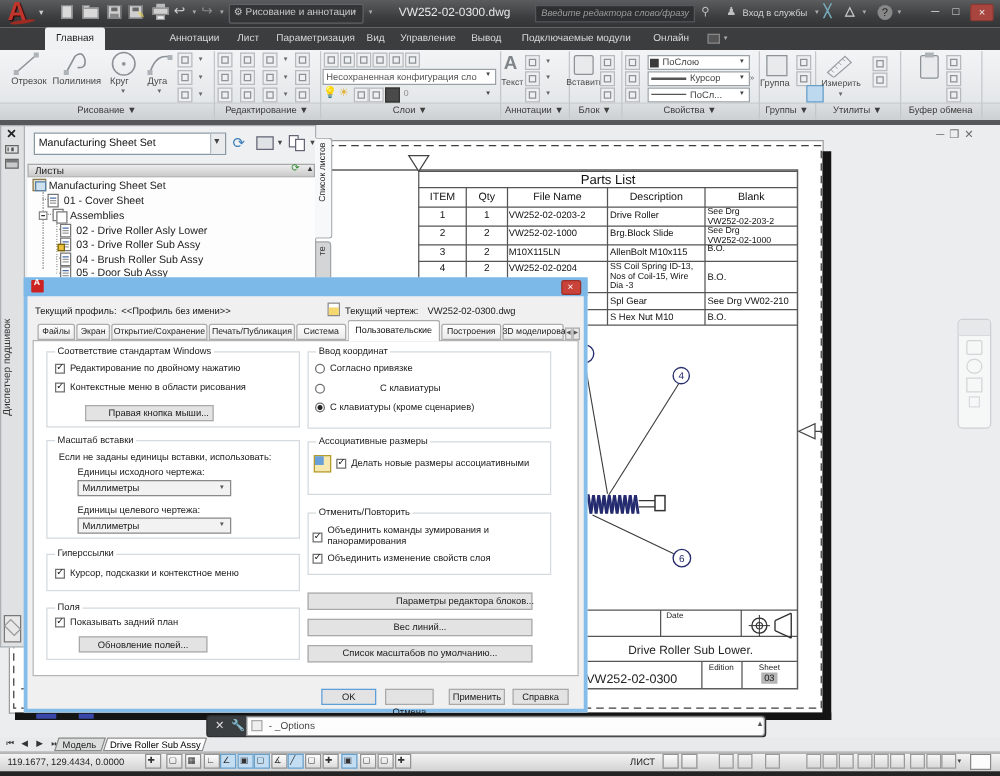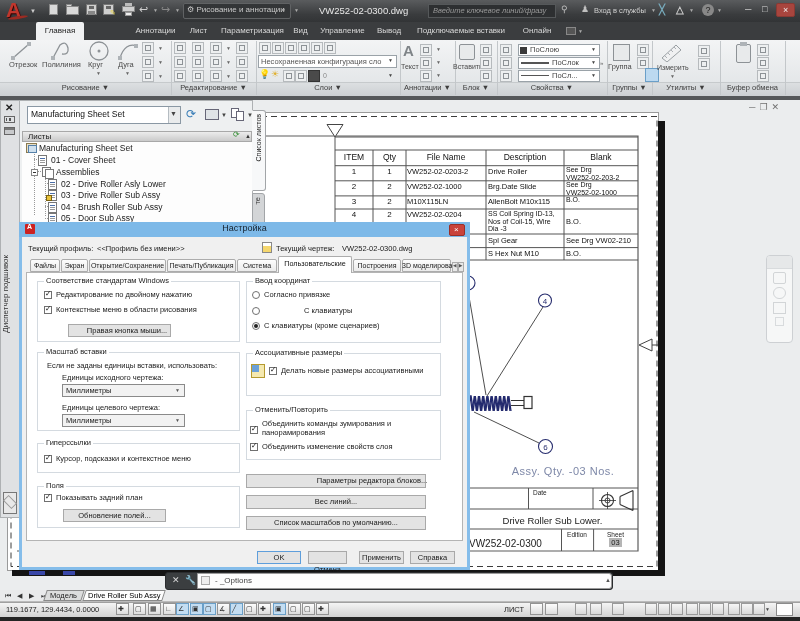--- a/index.html
+++ b/index.html
@@ -53,50 +53,50 @@
         <line x1="504" y1="292.5" x2="517" y2="292.5" stroke="#333" stroke-width="1"></line>
         <rect x="517" y="283.5" width="8" height="12" fill="#fff" stroke="#333" stroke-width="1.2"></rect>
         <circle cx="538" cy="187.5" r="6.5" fill="#fff" stroke="#272d6e" stroke-width="1.1"></circle>
         <text x="538" y="190.5" font-size="8" fill="#272d6e" text-anchor="middle">4</text>
         <circle cx="538.5" cy="333.5" r="7" fill="#fff" stroke="#272d6e" stroke-width="1.1"></circle>
         <text x="538.5" y="336.5" font-size="8" fill="#272d6e" text-anchor="middle">6</text>
         <circle cx="461" cy="170" r="7" fill="#fff" stroke="#272d6e" stroke-width="1.1"></circle>
         <rect x="22" y="458" width="16" height="4" fill="#3947a8"></rect>
         <rect x="56" y="458" width="12" height="4" fill="#3947a8"></rect>
       </svg>
+<div class="t" style="left:335px;top:39px;width:303px;text-align:center;font-size:10.5px;color:#111;">Parts List</div>
 <div class="t" style="left:335px;top:53px;width:38px;text-align:center;font-size:8.5px;color:#111;">ITEM</div>
 <div class="t" style="left:373px;top:53px;width:33px;text-align:center;font-size:8.5px;color:#111;">Qty</div>
 <div class="t" style="left:406px;top:53px;width:80px;text-align:center;font-size:8.5px;color:#111;">File Name</div>
 <div class="t" style="left:486px;top:53px;width:78px;text-align:center;font-size:8.5px;color:#111;">Description</div>
 <div class="t" style="left:564px;top:53px;width:74px;text-align:center;font-size:8.5px;color:#111;">Blank</div>
 <div class="t" style="left:335px;top:68px;width:38px;text-align:center;font-size:8px;color:#111;">1</div>
 <div class="t" style="left:373px;top:68px;width:33px;text-align:center;font-size:8px;color:#111;">1</div>
 <div class="t" style="left:407px;top:68px;font-size:7.5px;color:#111;">VW252-02-0203-2</div>
 <div class="t" style="left:488px;top:68px;font-size:7.5px;color:#111;">Drive Roller</div>
 <div class="t" style="left:566px;top:66px;font-size:7px;color:#111;">See Drg<br>VW252-02-203-2</div>
 <div class="t" style="left:335px;top:83px;width:38px;text-align:center;font-size:8px;color:#111;">2</div>
 <div class="t" style="left:373px;top:83px;width:33px;text-align:center;font-size:8px;color:#111;">2</div>
 <div class="t" style="left:407px;top:83px;font-size:7.5px;color:#111;">VW252-02-1000</div>
-<div class="t" style="left:488px;top:83px;font-size:7.5px;color:#111;">Brg.Date Slide</div>
+<div class="t" style="left:488px;top:83px;font-size:7.5px;color:#111;">Brg.Block Slide</div>
 <div class="t" style="left:566px;top:81px;font-size:7px;color:#111;">See Drg<br>VW252-02-1000</div>
 <div class="t" style="left:335px;top:98px;width:38px;text-align:center;font-size:8px;color:#111;">3</div>
 <div class="t" style="left:373px;top:98px;width:33px;text-align:center;font-size:8px;color:#111;">2</div>
 <div class="t" style="left:407px;top:98px;font-size:7.5px;color:#111;">M10X115LN</div>
 <div class="t" style="left:488px;top:98px;font-size:7.5px;color:#111;">AllenBolt M10x115</div>
 <div class="t" style="left:566px;top:96px;font-size:7px;color:#111;">B.O.</div>
 <div class="t" style="left:335px;top:111px;width:38px;text-align:center;font-size:8px;color:#111;">4</div>
 <div class="t" style="left:373px;top:111px;width:33px;text-align:center;font-size:8px;color:#111;">2</div>
 <div class="t" style="left:407px;top:111px;font-size:7.5px;color:#111;">VW252-02-0204</div>
 <div class="t" style="left:488px;top:110px;font-size:7px;color:#111;">SS Coil Spring ID-13,<br>Nos of Coil-15, Wire<br>Dia -3</div>
 <div class="t" style="left:566px;top:118px;font-size:7.5px;color:#111;">B.O.</div>
 <div class="t" style="left:488px;top:137px;font-size:7.5px;color:#111;">Spl Gear</div>
 <div class="t" style="left:566px;top:137px;font-size:7.5px;color:#111;">See Drg VW02-210</div>
 <div class="t" style="left:488px;top:150px;font-size:7.5px;color:#111;">S Hex Nut M10</div>
 <div class="t" style="left:566px;top:150px;font-size:7.5px;color:#111;">B.O.</div>
-<div class="t" style="left:478px;top:365px;width:170px;text-align:center;font-size:11px;color:#7e88a8;letter-spacing:.5px;">Assy. Qty. -03 Nos.</div>
 <div class="t" style="left:533px;top:389px;font-size:6.5px;color:#222;">Date</div>
 <div class="t" style="left:467px;top:416px;width:171px;text-align:center;font-size:9.5px;color:#222;">Drive Roller Sub Lower.</div>
 <div class="t" style="left:469px;top:438px;font-size:10px;color:#222;">VW252-02-0300</div>
 <div class="t" style="left:561px;top:431px;width:32px;text-align:center;font-size:6.5px;color:#222;">Edition</div>
 <div class="t" style="left:593px;top:431px;width:45px;text-align:center;font-size:6.5px;color:#222;">Sheet</div>
 <div class="t" style="left:593px;top:439px;width:45px;text-align:center;font-size:7.5px;color:#222;"><span style="background:#b5b5b5;padding:0 2px;">03</span></div>
 <div class="t" style="left:749px;top:3px;font-size:9px;color:#707070;letter-spacing:4px;">─❐✕</div>
 <div class="abs" style="left:766px;top:155px;width:27px;height:88px;border:1px solid #cdd0d3;border-radius:4px;background:rgba(249,250,250,.78);">
 <div style="height:13px;border-bottom:1px solid #d8dbdd;background:#e6e8e9;border-radius:3px 3px 0 0;"></div>
 <div style="margin:3px 6px 0;height:12px;border:1px solid #d2d5d7;border-radius:2px;"></div>
@@ -183,21 +183,20 @@
         <div style="margin:1px 1px 0;height:1px;background:#999;"></div>
       </div>
 <div class="t" style="left:61px;top:114px;font-size:8.5px;color:#1a1a1a;">05 - Door Sub Assy</div>
 <div class="abs" style="left:252px;top:10px;width:14px;height:81px;background:#f7f8f9;border:1px solid #a2a5a8;border-left:1px solid #f7f8f9;border-radius:0 3px 3px 0;"></div>
 <div class="t" style="left:254.5px;top:14px;font-size:7px;color:#222;writing-mode:vertical-rl;transform:rotate(180deg);">Список листов</div>
 <div class="abs" style="left:252px;top:93px;width:13px;height:70px;background:#d3d5d7;border:1px solid #a2a5a8;border-radius:0 3px 3px 0;"></div>
 <div class="t" style="left:254px;top:97px;font-size:7.5px;color:#333;writing-mode:vertical-rl;transform:rotate(180deg);">те</div>
 </div>
 <div class="abs" style="left:19px;top:222px;width:451px;height:348px;background:#f0f0f0;border:3px solid #85bdea;">
 <div class="abs" style="left:-3px;top:-3px;width:451px;height:15px;background:#7db9e8;"></div>
-<div class="t" style="left:2px;top:-1px;width:441px;text-align:center;font-size:9px;color:#16222e;">Настройка</div>
 <div class="abs" style="left:3px;top:-1px;width:10px;height:10px;background:#c22;border-radius:1px;">
         <div style="position:absolute;left:2px;top:-1px;color:#fff;font-size:7px;font-weight:bold;">A</div>
       </div>
 <div class="abs" style="left:427px;top:-1px;width:16px;height:12px;background:#c9433b;border-radius:2px;border:1px solid #9a2f28;">
         <div style="position:absolute;left:4px;top:0px;color:#fff;font-size:8px;">×</div>
       </div>
 <div class="t" style="left:6px;top:20px;font-size:7.5px;color:#1a1a1a;">Текущий профиль:</div>
 <div class="t" style="left:75px;top:20px;font-size:7.5px;color:#1a1a1a;">&lt;&lt;Профиль без имени&gt;&gt;</div>
 <div class="abs" style="left:240px;top:17px;width:10px;height:11px;background:#fff;border:1px solid #888;"></div>
 <div class="abs" style="left:241px;top:21px;width:8px;height:6px;background:#f5d76e;"></div>
@@ -319,21 +318,21 @@
 <div class="t" style="left:139px;top:3px;font-size:11px;color:#cfcfcf;">↩</div>
 <div class="t" style="left:161px;top:3px;font-size:11px;color:#8a8a8a;">↪</div>
 <div class="t" style="left:153px;top:8px;font-size:5px;color:#aaa;">▼</div>
 <div class="t" style="left:175px;top:8px;font-size:5px;color:#aaa;">▼</div>
 <div class="abs" style="left:183px;top:3px;width:108px;height:16px;background:#333537;border:1px solid #606264;border-radius:2px;"></div>
 <div class="t" style="left:187px;top:6px;font-size:8px;color:#c9c9c9;">⚙ Рисование и аннотации</div>
 <div class="t" style="left:281px;top:8px;font-size:5px;color:#aaa;">▼</div>
 <div class="t" style="left:294px;top:8px;font-size:5px;color:#aaa;">▼</div>
 <div class="t" style="left:319px;top:5.5px;font-size:9.5px;color:#e8e8e8;">VW252-02-0300.dwg</div>
 <div class="abs" style="left:428px;top:4px;width:128px;height:14px;background:#2d2f31;border:1px solid #55585a;"></div>
-<div class="t" style="left:433px;top:7px;font-size:7.5px;font-style:italic;color:#9a9a9a;">Введите ключевое линий/фразу</div>
+<div class="t" style="left:433px;top:7px;font-size:7.5px;font-style:italic;color:#9a9a9a;">Введите редактора слово/фразу</div>
 <div class="t" style="left:561px;top:5px;font-size:9px;color:#c0c0c0;">⚲</div>
 <div class="t" style="left:581px;top:5px;font-size:9px;color:#c0c0c0;">♟</div>
 <div class="t" style="left:594px;top:7px;font-size:7.5px;color:#d0d0d0;">Вход в службы</div>
 <div class="t" style="left:651px;top:8px;font-size:5px;color:#aaa;">▼</div>
 <div class="t" style="left:659px;top:4px;font-size:10px;color:#7ab;font-weight:bold;">╳</div>
 <div class="t" style="left:676px;top:4px;font-size:10px;color:#ccc;font-weight:bold;">△</div>
 <div class="t" style="left:689px;top:8px;font-size:5px;color:#aaa;">▼</div>
 <div class="abs" style="left:702px;top:4px;width:12px;height:12px;border-radius:50%;background:#888;color:#222;font-size:9px;text-align:center;line-height:12px;">?</div>
 <div class="t" style="left:717px;top:8px;font-size:5px;color:#aaa;">▼</div>
 <div class="t" style="left:745px;top:5px;font-size:9px;color:#ddd;">─</div>
@@ -343,21 +342,21 @@
     </div>
 <div class="abs" style="left:36px;top:22px;width:48px;height:18px;background:#f0f1f2;border-radius:2px 2px 0 0;"></div>
 <div class="t" style="left:36px;top:27px;width:48px;text-align:center;font-size:8px;color:#222;">Главная</div>
 <div class="t" style="left:90px;top:27px;width:34px;text-align:center;font-size:8px;color:#d9d9d9;margin-top:20px;">Вставка</div>
 <div class="t" style="left:133px;top:27px;width:45px;text-align:center;font-size:8px;color:#d9d9d9;">Аннотации</div>
 <div class="t" style="left:187px;top:27px;width:23px;text-align:center;font-size:8px;color:#d9d9d9;">Лист</div>
 <div class="t" style="left:220px;top:27px;width:65px;text-align:center;font-size:8px;color:#d9d9d9;">Параметризация</div>
 <div class="t" style="left:292px;top:27px;width:17px;text-align:center;font-size:8px;color:#d9d9d9;">Вид</div>
 <div class="t" style="left:318px;top:27px;width:49px;text-align:center;font-size:8px;color:#d9d9d9;">Управление</div>
 <div class="t" style="left:375px;top:27px;width:28px;text-align:center;font-size:8px;color:#d9d9d9;">Вывод</div>
-<div class="t" style="left:412px;top:27px;width:98px;text-align:center;font-size:8px;color:#d9d9d9;">Подключаемые вставки</div>
+<div class="t" style="left:412px;top:27px;width:98px;text-align:center;font-size:8px;color:#d9d9d9;">Подключаемые модули</div>
 <div class="t" style="left:521px;top:27px;width:32px;text-align:center;font-size:8px;color:#d9d9d9;">Онлайн</div>
 <div class="abs" style="left:566px;top:27px;width:10px;height:8px;border:1px solid #888;background:#555;"></div>
     <div class="t" style="left:578px;top:29px;font-size:5px;color:#aaa;">▼</div>
 <div class="abs" style="left:0;top:40px;width:800px;height:42px;background:linear-gradient(#f3f4f5,#e4e7e9);"></div>
 <div class="abs" style="left:0;top:82px;width:800px;height:14px;background:linear-gradient(#dcdfe1,#ccd0d3);border-top:1px solid #c6cacc;"></div>
 <div class="abs" style="left:0;top:96px;width:800px;height:4px;background:#55585a;"></div>
 <div class="t" style="left:0px;top:84px;width:171px;text-align:center;font-size:7.5px;color:#3d3d3d;">Рисование ▼</div>
 <div class="t" style="left:171px;top:84px;width:85px;text-align:center;font-size:7.5px;color:#3d3d3d;">Редактирование ▼</div>
 <div class="t" style="left:256px;top:84px;width:144px;text-align:center;font-size:7.5px;color:#3d3d3d;">Слои ▼</div>
 <div class="t" style="left:400px;top:84px;width:55px;text-align:center;font-size:7.5px;color:#3d3d3d;">Аннотации ▼</div>
@@ -511,21 +510,21 @@
     </div>
 <div class="ib" style="left:500px;top:70px;width:12px;height:12px;">
       <div style="margin:2px;width:6px;height:6px;border:1px solid #8d9296;"></div>
     </div>
 <div class="abs" style="left:518px;top:44px;width:82px;height:12px;background:#fff;border:1px solid #9aa2a8;"></div>
 <div class="abs" style="left:520px;top:46.5px;width:7px;height:7px;background:#3a3a3a;"></div>
 <div class="t" style="left:530px;top:46px;font-size:7.5px;color:#444;">ПоСлою</div>
 <div class="t" style="left:591px;top:47px;font-size:5px;color:#444;">▼</div>
 <div class="abs" style="left:518px;top:57px;width:82px;height:12px;background:#fff;border:1px solid #9aa2a8;"></div>
 <div class="abs" style="left:521px;top:62px;width:28px;height:2px;background:#555;"></div>
-<div class="t" style="left:552px;top:59px;font-size:7.5px;color:#444;">ПоСлок</div>
+<div class="t" style="left:552px;top:59px;font-size:7.5px;color:#444;">Курсор</div>
 <div class="t" style="left:591px;top:60px;font-size:5px;color:#444;">▼</div>
 <div class="abs" style="left:518px;top:70px;width:82px;height:12px;background:#fff;border:1px solid #9aa2a8;"></div>
 <div class="abs" style="left:521px;top:75px;width:28px;height:1px;background:#555;"></div>
 <div class="t" style="left:552px;top:72px;font-size:7.5px;color:#444;">ПоСл...</div>
 <div class="t" style="left:591px;top:73px;font-size:5px;color:#444;">▼</div>
 <div class="t" style="left:600px;top:60px;font-size:6px;color:#666;">»</div>
 <div class="abs" style="left:613px;top:44px;width:17px;height:17px;border:1.5px solid #8d9296;background:#e8eaeb;"></div>
 <div class="t" style="left:608px;top:63px;font-size:7.5px;color:#4a4a4a;">Группа</div>
 <div class="ib" style="left:637px;top:44px;width:12px;height:12px;">
       <div style="margin:2px;width:6px;height:6px;border:1px solid #8d9296;"></div>

